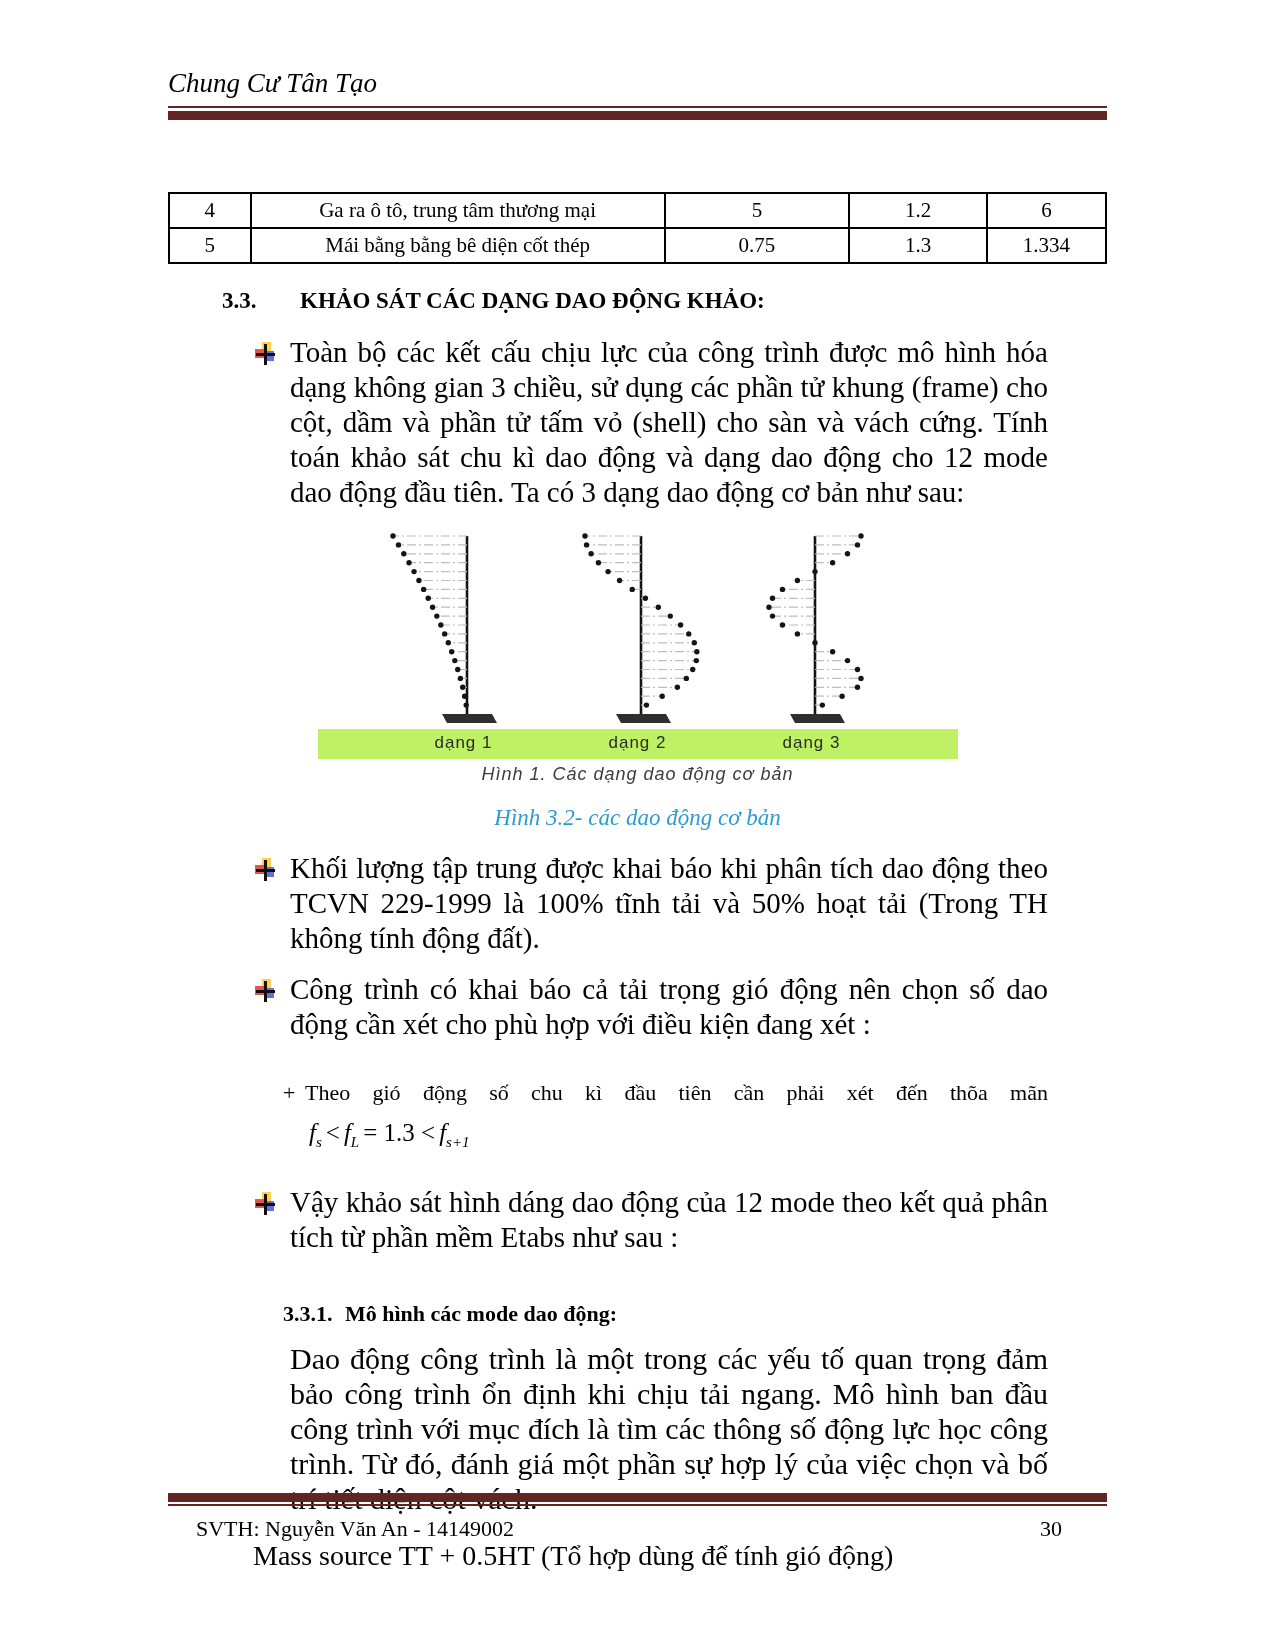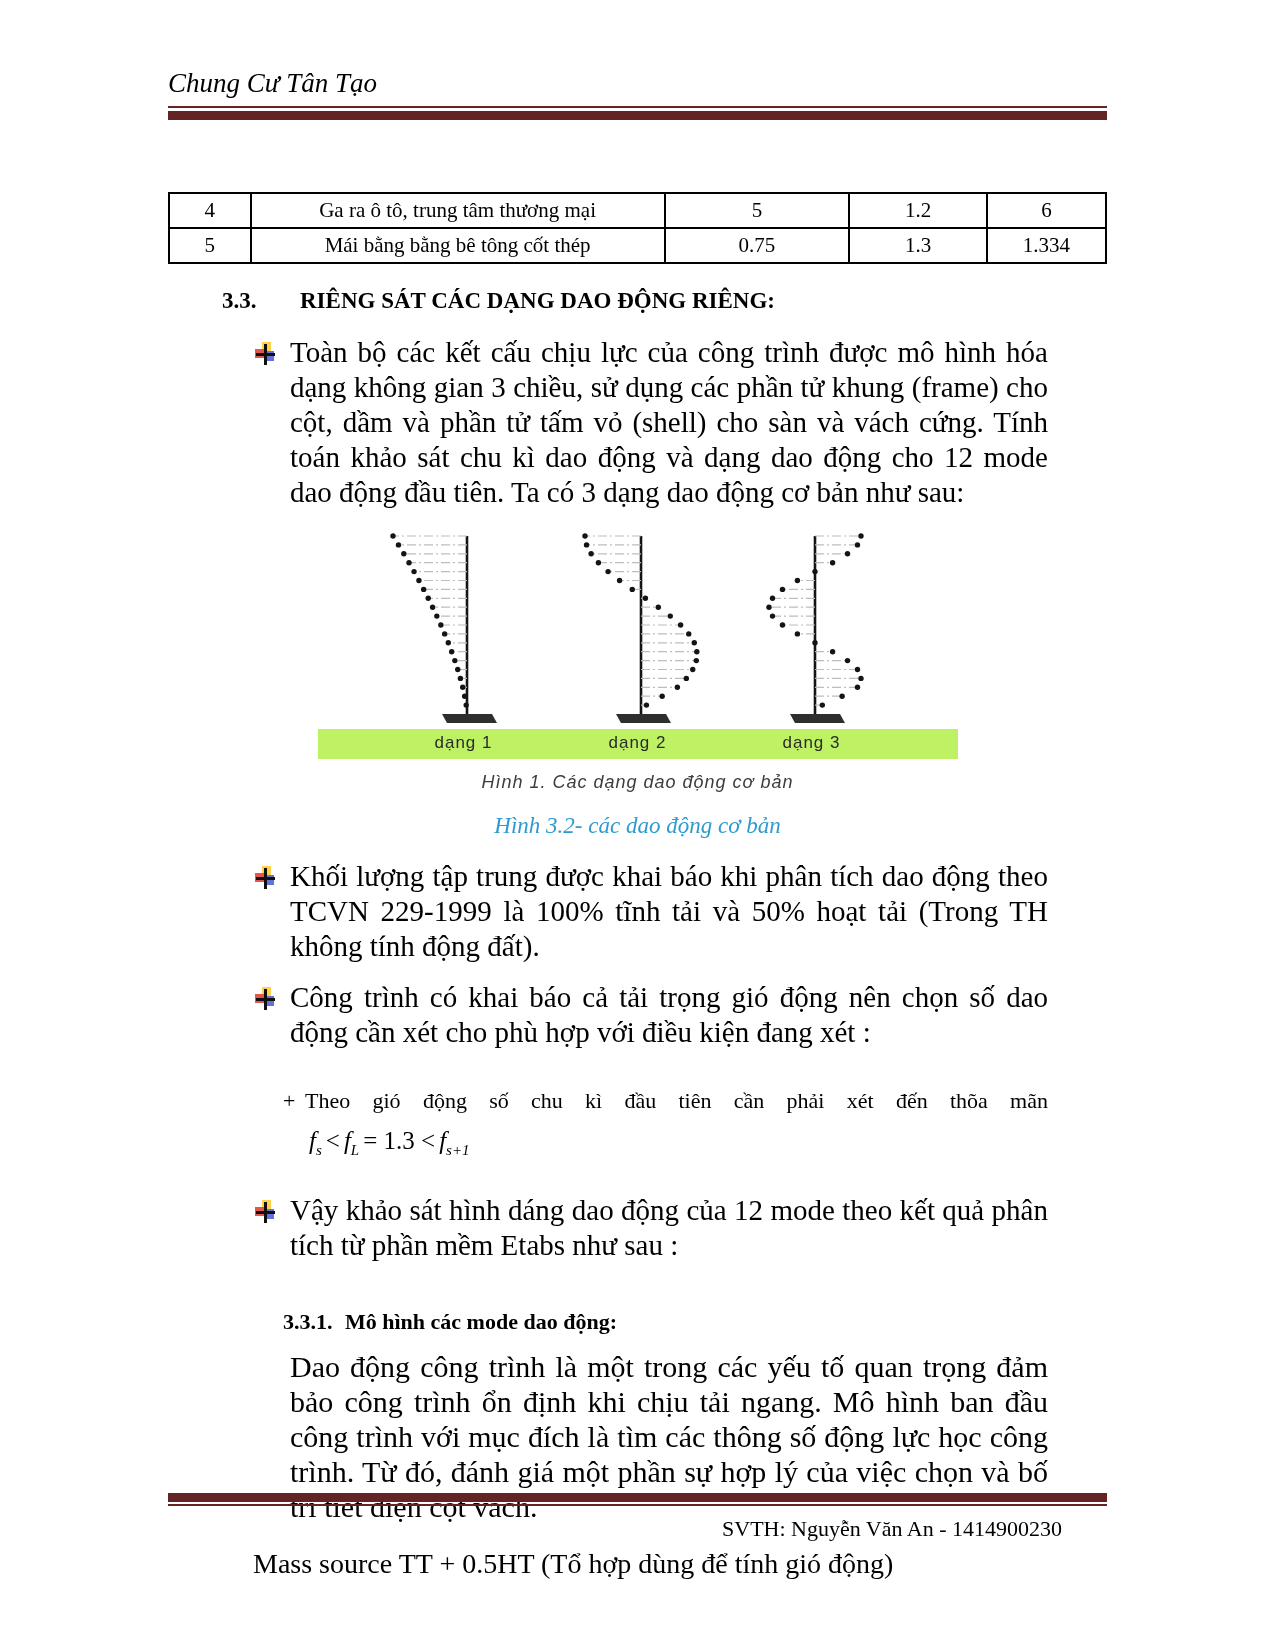--- a/index.html
+++ b/index.html
@@ -41,41 +41,41 @@
   .bullet-icon .cross-h{left:1px;top:11px;width:19px;height:3px;background:#101010;}
 
   
   figure.modes{margin:14px auto 0;width:640px;text-align:center;}
   .diagrams{display:flex;justify-content:center;gap:24px;}
   .diagram{width:150px;flex:none;}
   .diagram svg{display:block;}
   .fig-labels{display:flex;justify-content:center;gap:24px;background:#bef264;padding:4px 0 6px;}
   .fig-labels span{width:150px;flex:none;font-family:"Liberation Sans","DejaVu Sans",sans-serif;
     font-size:17px;color:#2b2b2b;letter-spacing:1px;}
-  figcaption{margin-top:13px;font-family:"Liberation Sans","DejaVu Sans",sans-serif;
+  figcaption{margin-top:5px;font-family:"Liberation Sans","DejaVu Sans",sans-serif;
     font-style:italic;font-size:18px;color:#3d3d3d;letter-spacing:1px;}
 
   .caption-blue{text-align:center;font-style:italic;font-size:23px;color:var(--blue);margin-top:20px;}
 
   
   .plus-item{display:flex;padding-left:115px;padding-right:59px;margin-top:33px;font-size:22px;line-height:35px;}
   .plus-marker{width:22px;flex:none;}
   .plus-text{flex:1;text-align:justify;text-align-last:justify;}
   .formula{margin-left:141px;margin-top:9px;font-size:25px;font-style:italic;}
   .formula sub{font-size:15px;font-style:italic;}
   .formula .op{font-style:normal;padding:0 4px;}
 
   
   .para331{margin-left:122px;margin-right:59px;margin-top:12px;text-align:justify;font-size:30px;line-height:35px;}
   .mass-line{margin-left:85px;margin-top:24px;font-size:28px;}
 
   
   .page-footer{position:absolute;left:168px;right:168px;top:1493px;}
   .page-footer .rule-thin{margin-top:2px;}
-  .footer-row{display:flex;justify-content:flex-end;font-size:22px;margin-top:10px;
+  .footer-row{display:flex;justify-content:space-between;font-size:22px;margin-top:10px;
     padding-left:28px;padding-right:45px;}
 </style>
 </head>
 <body>
 
 <div class="page">
 
   <header class="page-header">
     <div class="header-title">Chung Cư Tân Tạo</div>
     <div class="rule-thin"></div>
@@ -93,31 +93,31 @@
     <tbody>
       <tr>
         <td>4</td>
         <td>Ga ra ô tô, trung tâm thương mại</td>
         <td>5</td>
         <td>1.2</td>
         <td>6</td>
       </tr>
       <tr>
         <td>5</td>
-        <td>Mái bằng bằng bê tông cốt thép</td>
+        <td>Mái bằng bằng bê diện cốt thép</td>
         <td>0.75</td>
         <td>1.3</td>
         <td>1.334</td>
       </tr>
     </tbody>
   </table>
 
   <div class="h33">
     <span class="num">3.3.</span>
-    <span>RIÊNG SÁT CÁC DẠNG DAO ĐỘNG RIÊNG:</span>
+    <span>KHẢO SÁT CÁC DẠNG DAO ĐỘNG KHẢO:</span>
   </div>
 
   <div class="bullet">
     <span class="bullet-icon">
       <i class="sq-yellow"></i>
         <i class="sq-red"></i>
         <i class="sq-blue"></i>
         <i class="cross-v"></i>
         <i class="cross-h"></i>
     </span>

